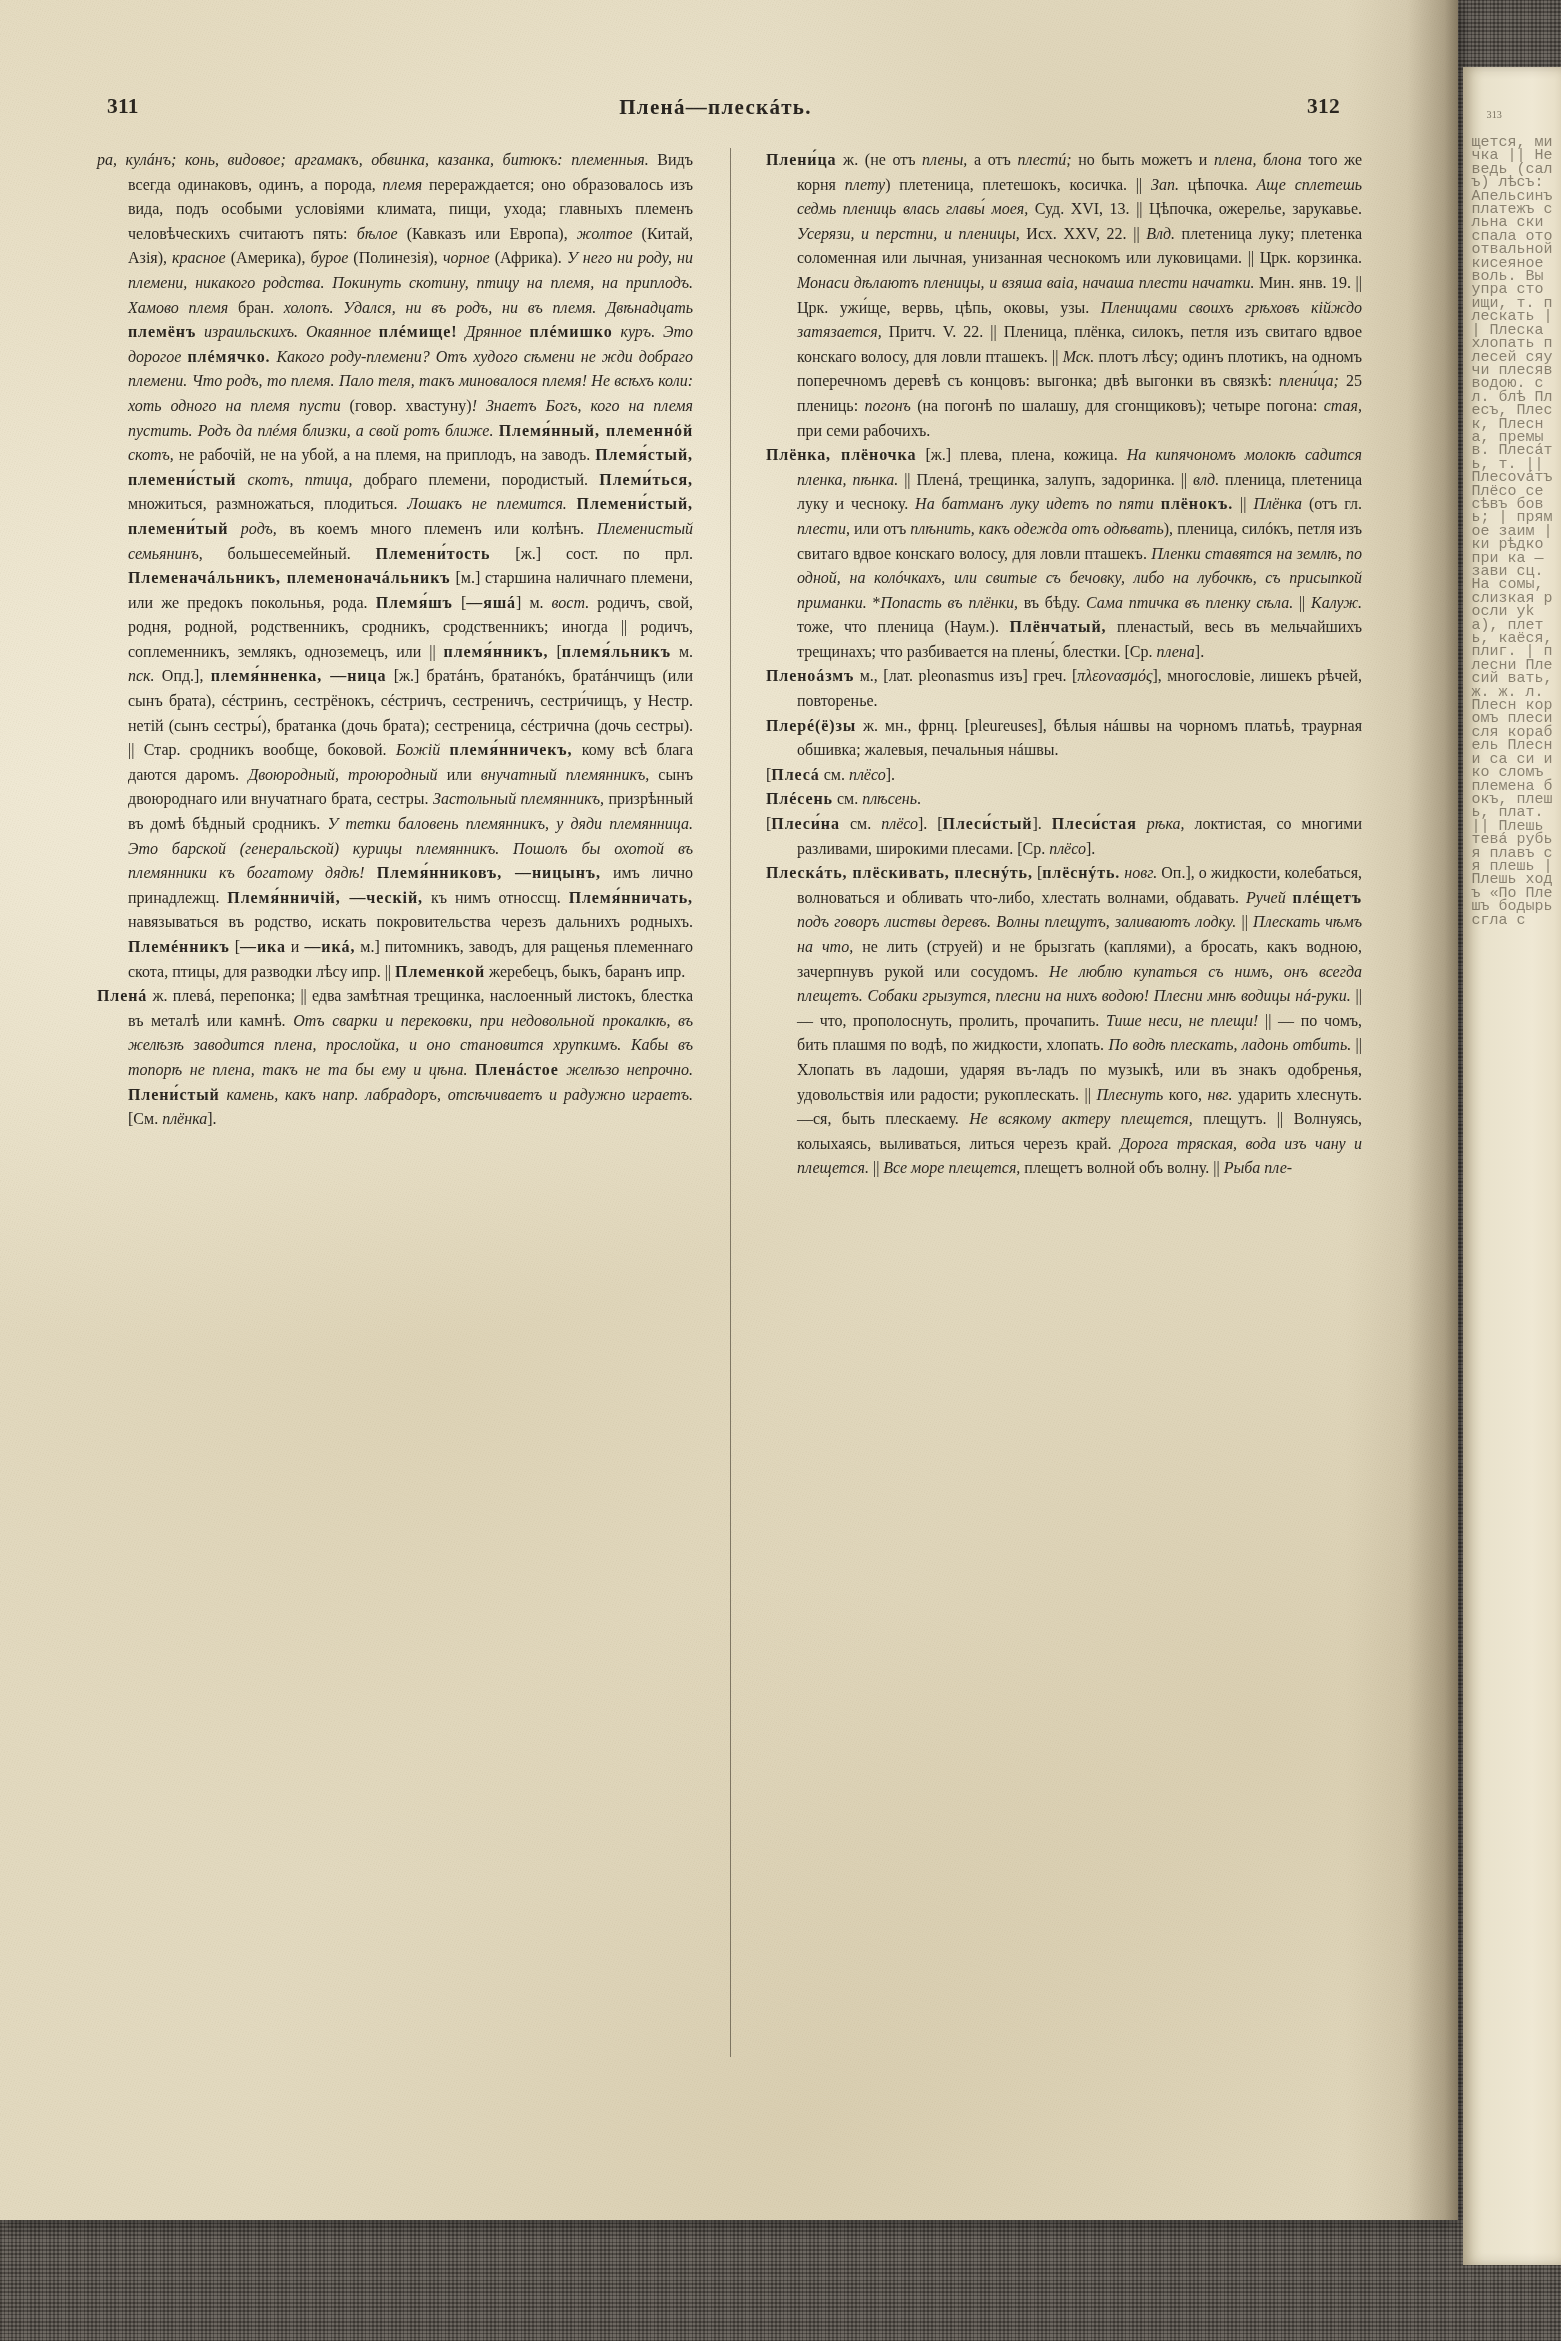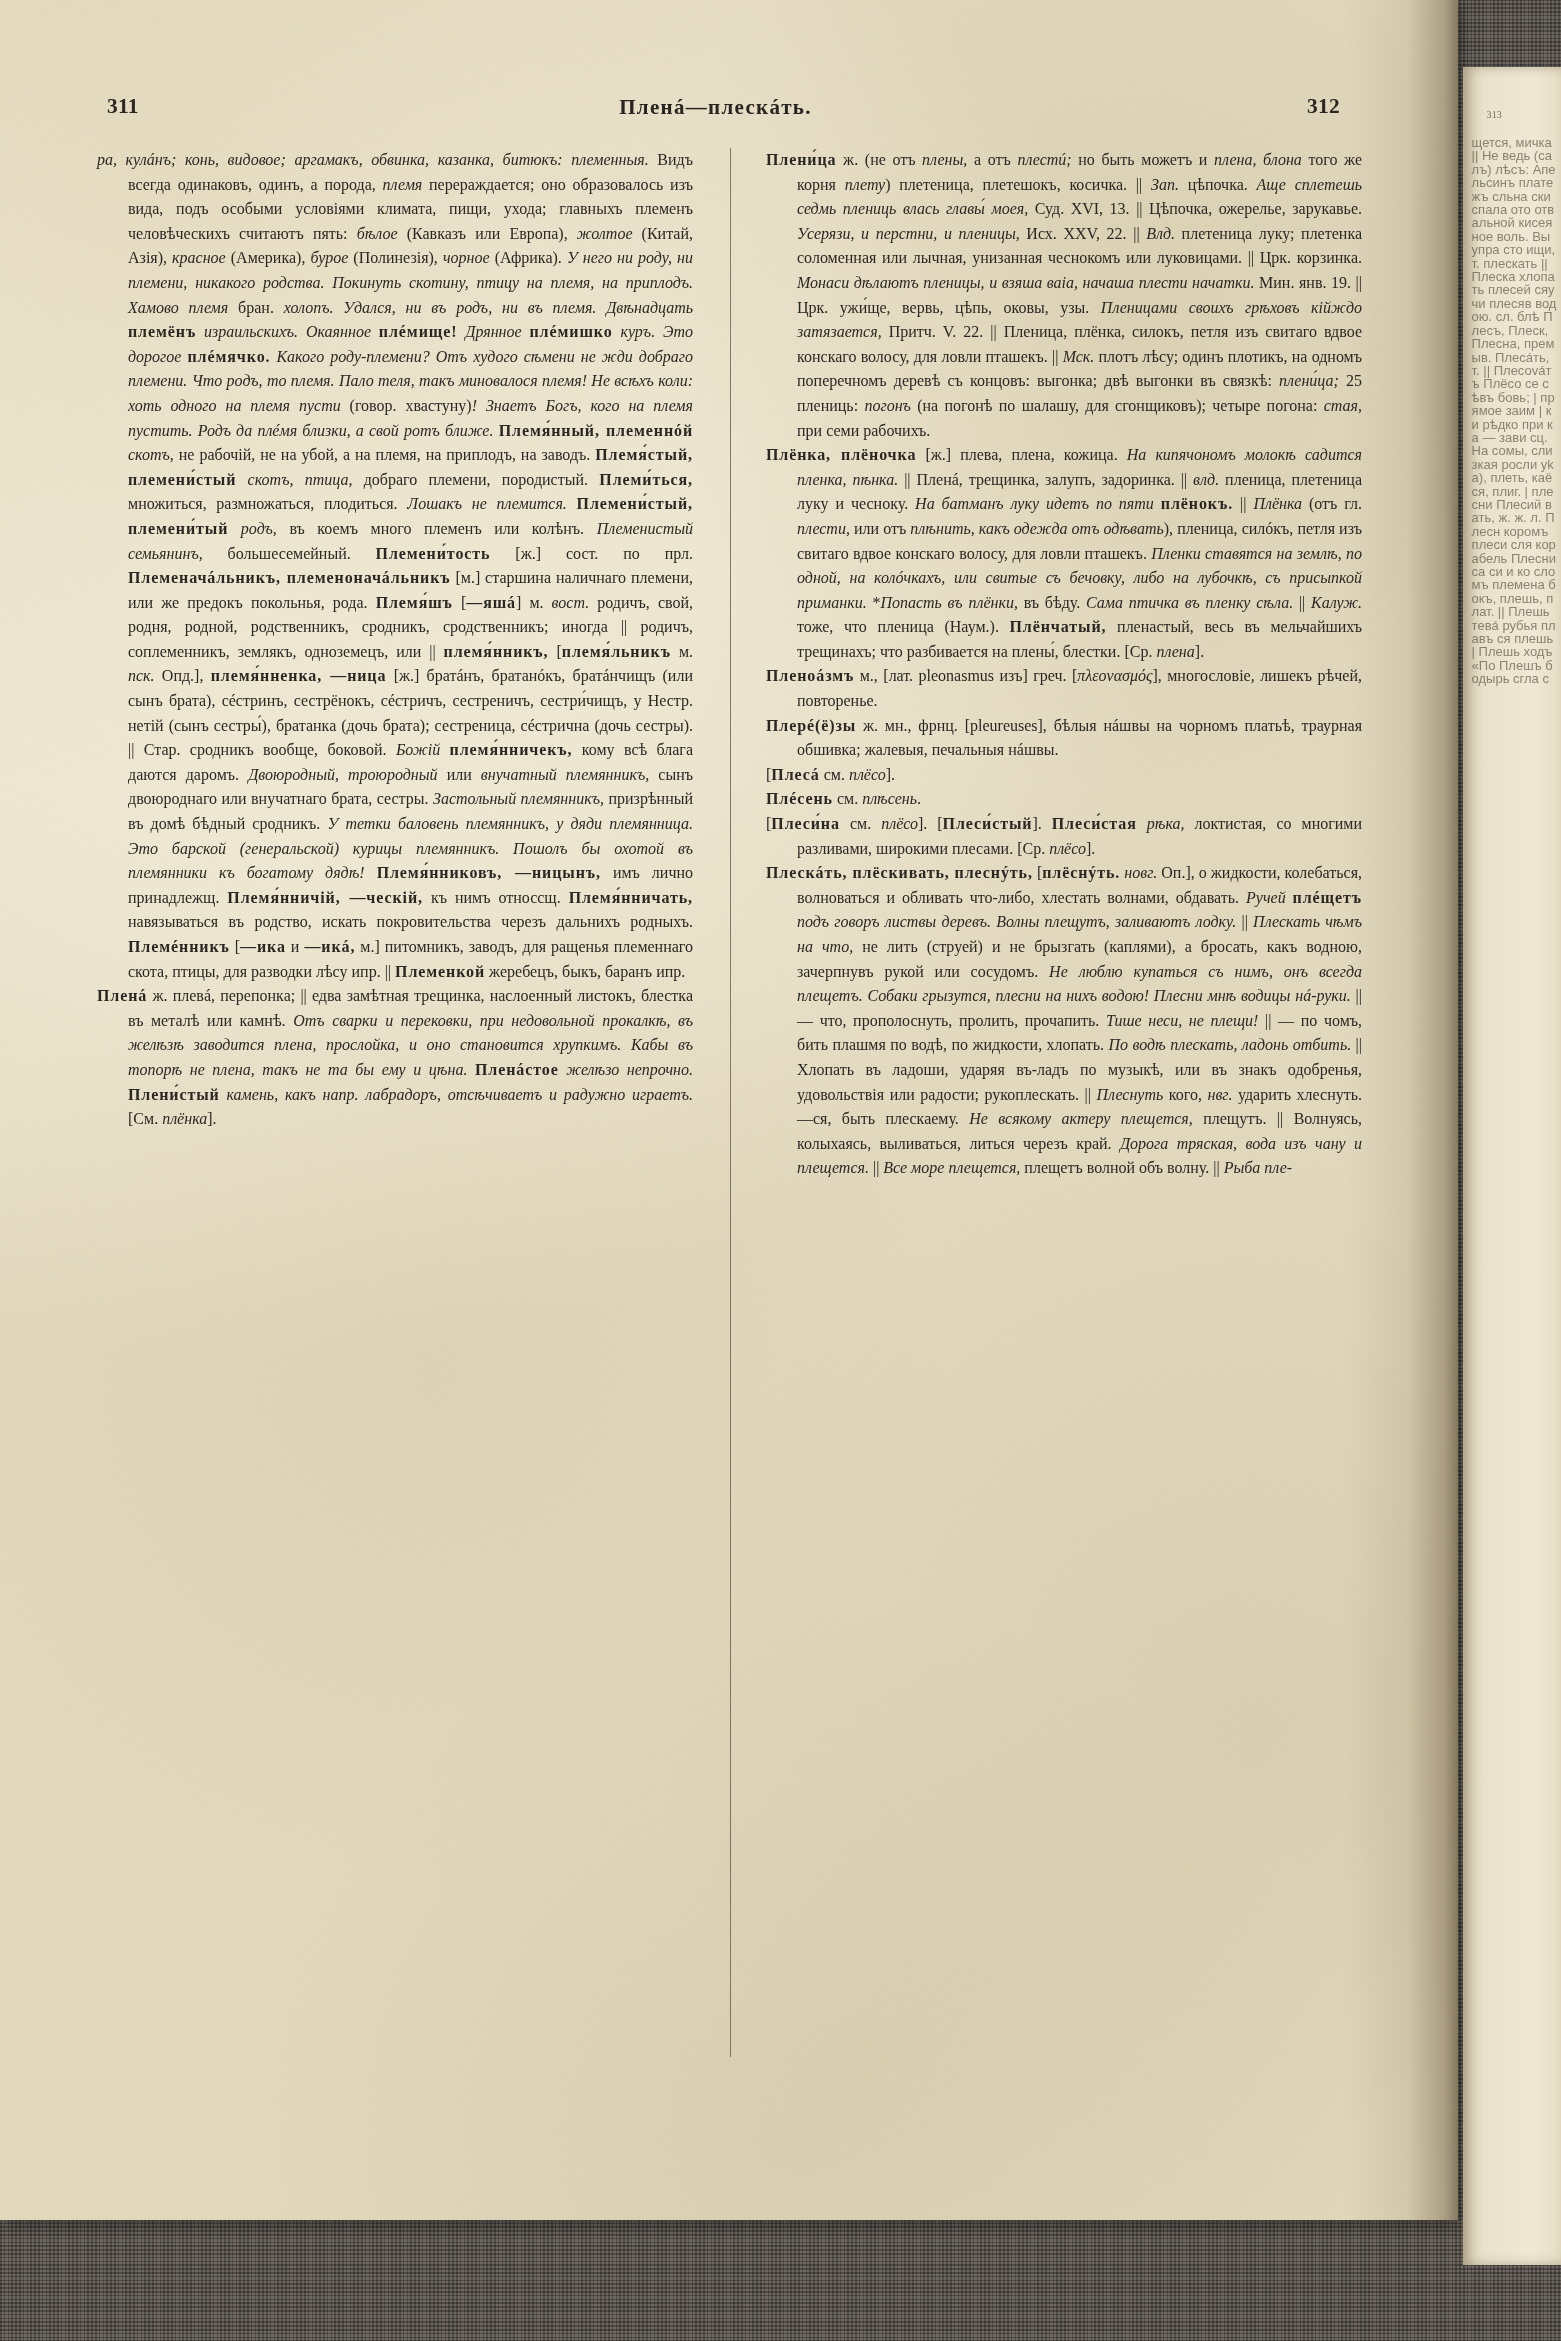--- a/index.html
+++ b/index.html
@@ -168,26 +168,26 @@
   .sm   { font-style: italic; }     
   .gk   { font-style: italic; }
   .lat  { font-style: normal; }
 
   
   #next-page-text {
     position: absolute;
     left: 8.6px;
     top: 69px;
     width: 85px;
-    font-size: 13px;
+    font-size: 15px;
     line-height: 13.4px;
     color: #4e4638;
     opacity: .62;
     word-break: break-all;
-    font-family: Liberation Sans, sans-serif;
+    font-family: Liberation Mono, monospace;
   }
   #next-folio {
     position: absolute;
     left: 23.6px;
     top: 42px;
     font-size: 10.2px;
     color: #4a4234;
     opacity: .7;
   }
 </style>

